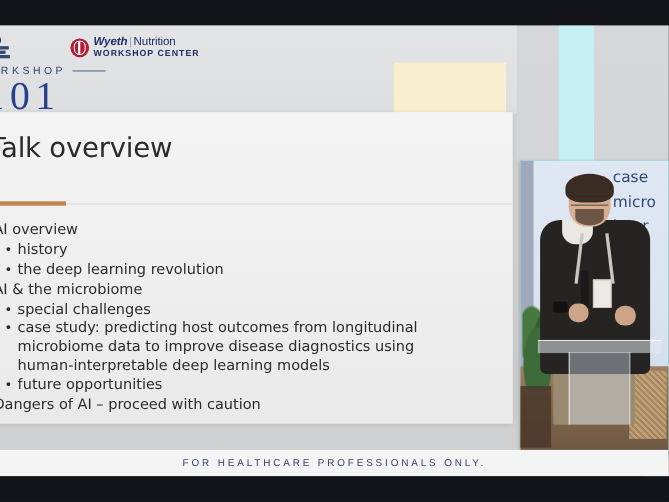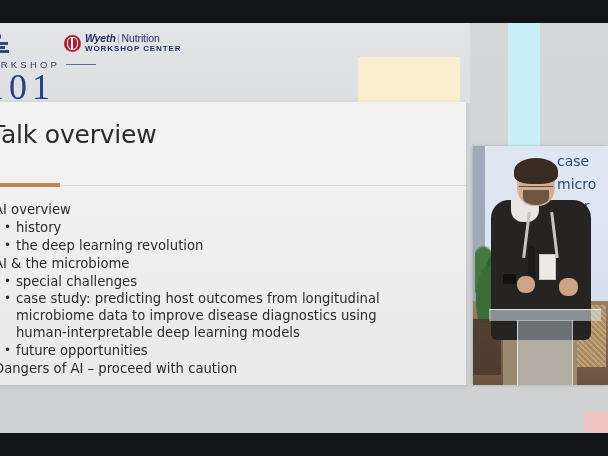--- a/index.html
+++ b/index.html
@@ -300,21 +300,21 @@
     white-space: normal;
     width: 400px;
   }
 
   
   #pip {
     position: absolute;
     left: 473px;
     top: 123px;
     width: 135px;
-    height: 239px;
+    height: 271px;
     overflow: hidden;
     background: #5eead4;
     box-shadow: -1px 0 3px rgba(0,0,0,0.18);
   }
   
   #pip-bg {
     position: absolute;
     inset: 0;
     background: linear-gradient(180deg,#dfe7f2 0%,#d9e3f0 52%,#cfd9e6 100%);
   }
@@ -623,17 +623,20 @@
       <div id="pip-mic"></div>
       <div id="pip-badge"></div>
       <div id="pip-watch"></div>
       <div id="pip-hand-l"></div>
       <div id="pip-hand-r"></div>
 
       <div id="pip-lectern-top"></div>
       <div id="pip-lectern-body"></div>
     </div>
 
+    <div id="legal-band">
+      <span id="legal-text">FOR HEALTHCARE PROFESSIONALS ONLY.</span>
+    </div>
 
   </div>
 
   <div class="letterbox bottom"></div>
 </div>
 
 </body></html>

